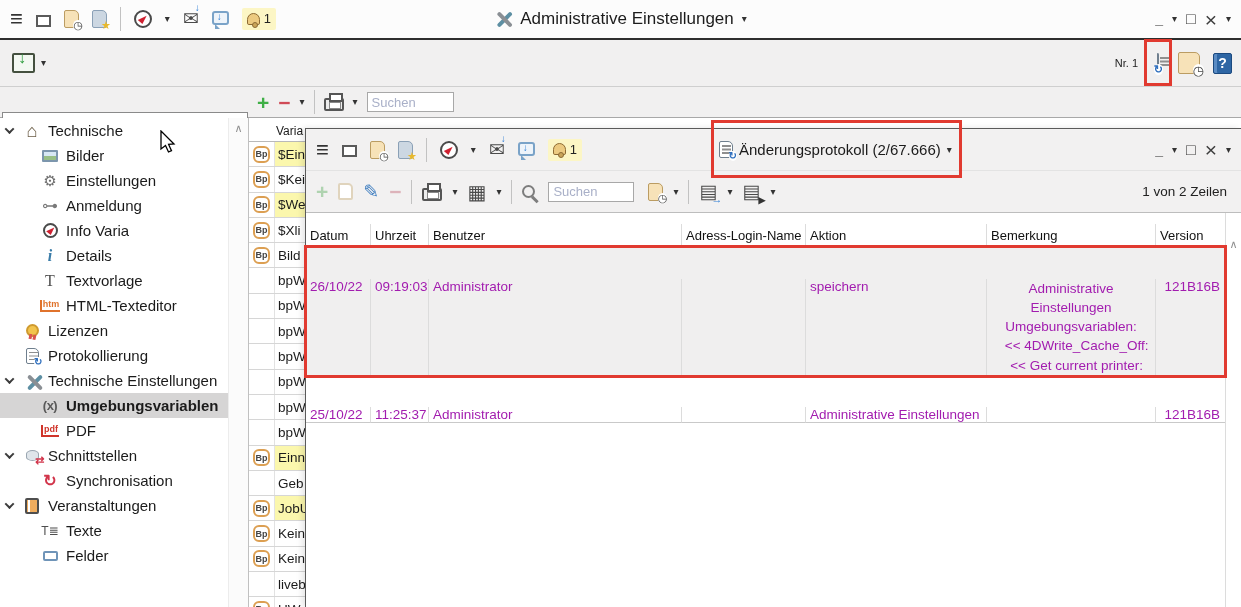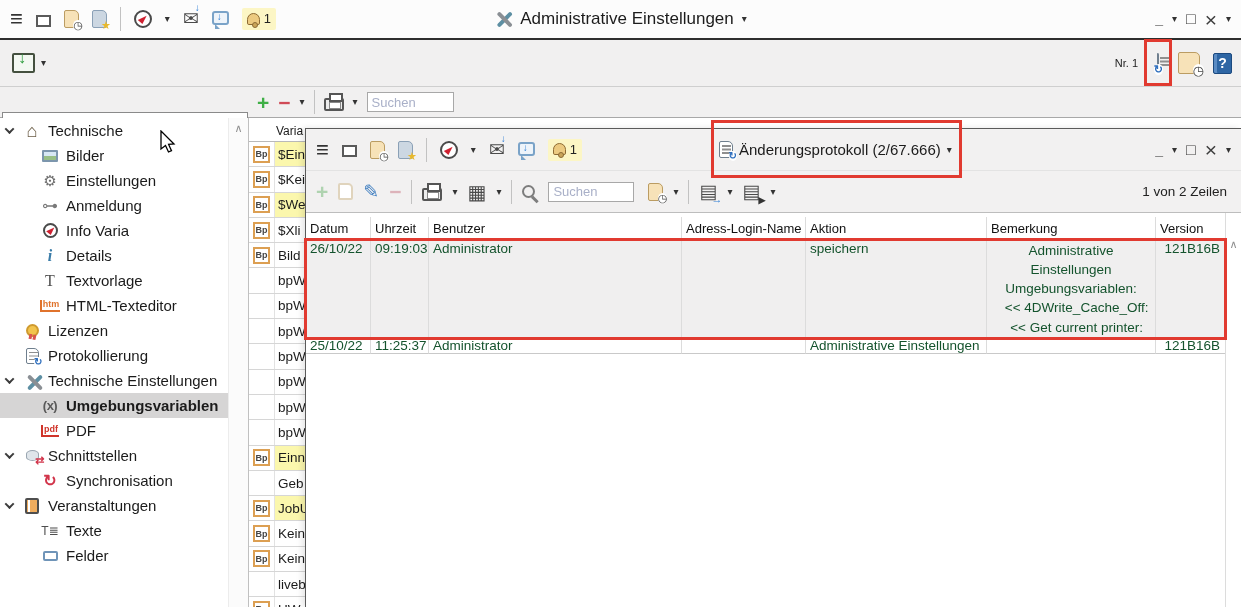--- a/index.html
+++ b/index.html
@@ -43,44 +43,44 @@
                border-left:1px solid #ececec;text-align:center;}
   .scroll-up{font-size:11px;color:#8f8f8f;line-height:14px;}
 
   
   .varcol{position:absolute;left:248px;top:118px;width:57px;bottom:0;background:#fff;
           border-left:1px solid #c0c0c0;overflow:hidden;}
   .varhead{height:24px;border-bottom:1px solid #b9b9b9;font-size:12px;display:flex;align-items:flex-end;
            padding:0 0 3px 27px;white-space:nowrap;overflow:hidden;}
   .vrow{height:25.3px;display:flex;border-bottom:1px solid #d6d6d6;}
   .bcell{width:26px;flex:none;display:flex;align-items:center;justify-content:center;border-right:1px solid #e2e2e2;background:#fff;}
-  .bp{width:17px;height:17px;border:2px solid #dc9f52;border-radius:0;background:#fff;font-size:9px;
+  .bp{width:17px;height:17px;border:2px solid #dc9f52;border-radius:6px;background:#fff;font-size:9px;
       font-weight:bold;color:#454545;display:flex;align-items:center;justify-content:center;}
   .vlab{flex:1;font-size:13.5px;display:flex;align-items:center;padding-left:3px;white-space:nowrap;overflow:hidden;}
   .hl{background:#fbf7ad;}
 
   
   .overlay{position:absolute;left:305px;top:128px;width:936px;height:479px;background:#fff;
            border:1px solid #5a5a5a;border-right:none;border-bottom:none;z-index:10;
            box-shadow:-3px 0 6px rgba(0,0,0,0.10);}
   .ov-titlebar{position:relative;height:42px;background:#f2f1f1;border-bottom:1px solid #e3e3e3;}
   .ov-tb-left{position:absolute;left:10px;top:0;height:41px;display:flex;align-items:center;gap:13px;}
   .ov-title{position:absolute;left:413px;top:0;height:41px;display:flex;align-items:center;gap:6px;
             font-size:15px;color:#1b1b1b;white-space:nowrap;}
   .ov-controls{position:absolute;right:10px;top:0;height:41px;display:flex;align-items:center;gap:9px;color:#3d3d3d;}
   .ov-toolbar{position:relative;height:42px;background:#f2f1f1;border-bottom:1px solid #bdbdbd;
               display:flex;align-items:center;gap:10px;padding-left:10px;}
   .ov-status{position:absolute;right:14px;font-size:13.5px;color:#222;}
 
-  .ov-table{position:absolute;left:0;top:88px;width:920px;}
+  .ov-table{position:absolute;left:0;top:95px;width:920px;}
   .gridrow{display:grid;grid-template-columns:65px 58px 253px 124px 181px 169px 70px;}
   .th{height:24px;font-size:13px;color:#111;padding:4px 4px 2px 4px;border-right:1px solid #dcdcdc;
       border-bottom:1px solid #9e9e9e;white-space:nowrap;overflow:hidden;}
-  .td{font-size:13.5px;color:#14532d;padding:0 4px;border-right:1px solid #dcdcdc;
-      border-bottom:1px solid #c9c9c9;white-space:nowrap;overflow:hidden;}
+  .td{font-size:13.5px;color:#a21caf;padding:0 4px;border-right:1px solid #dcdcdc;
+      border-bottom:1px solid #c9c9c9;white-space:nowrap;overflow:hidden;margin-top:31px;}
   .row1{position:relative;background:#f0efef;}
   .row1 .td{min-height:97px;}
   .rt{text-align:right;padding-right:5px;}
   .pre{white-space:pre-wrap;line-height:1.42;text-align:center;}
   .ov-scroll{position:absolute;right:0;top:84px;width:16px;bottom:0;border-left:1px solid #dcdcdc;
              background:#fff;text-align:center;}
   .ov-scroll .scroll-up{margin-top:26px;}
 
   
   .redbox{position:absolute;border:3px solid #e13a30;pointer-events:none;z-index:40;}

